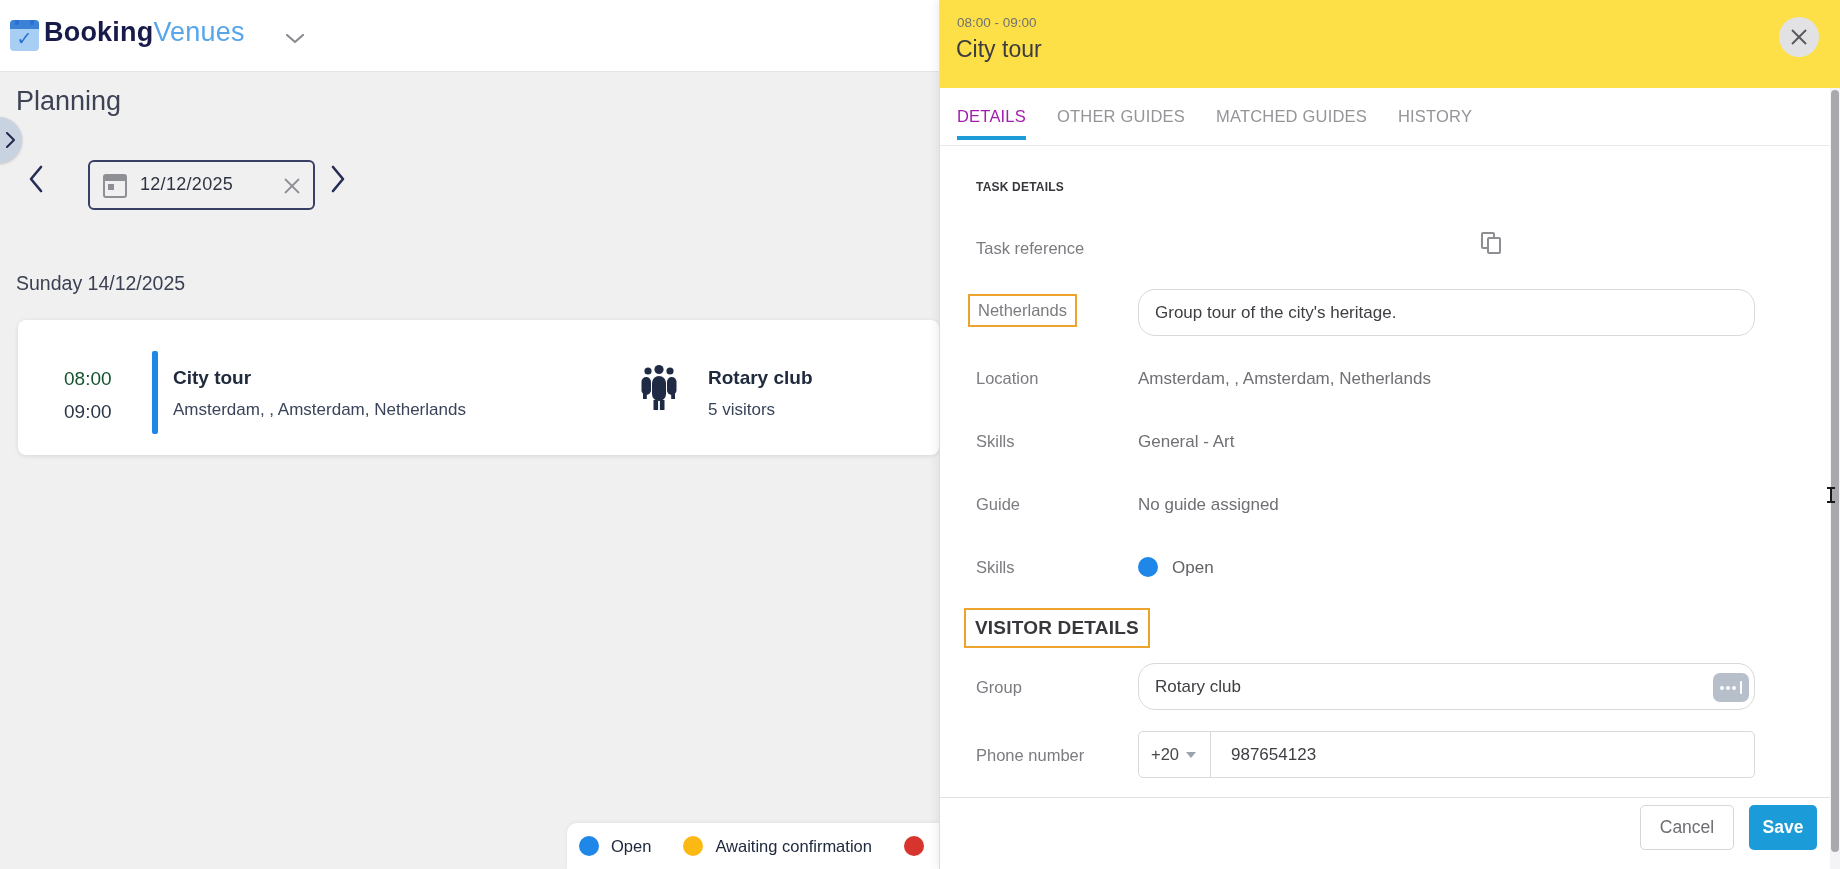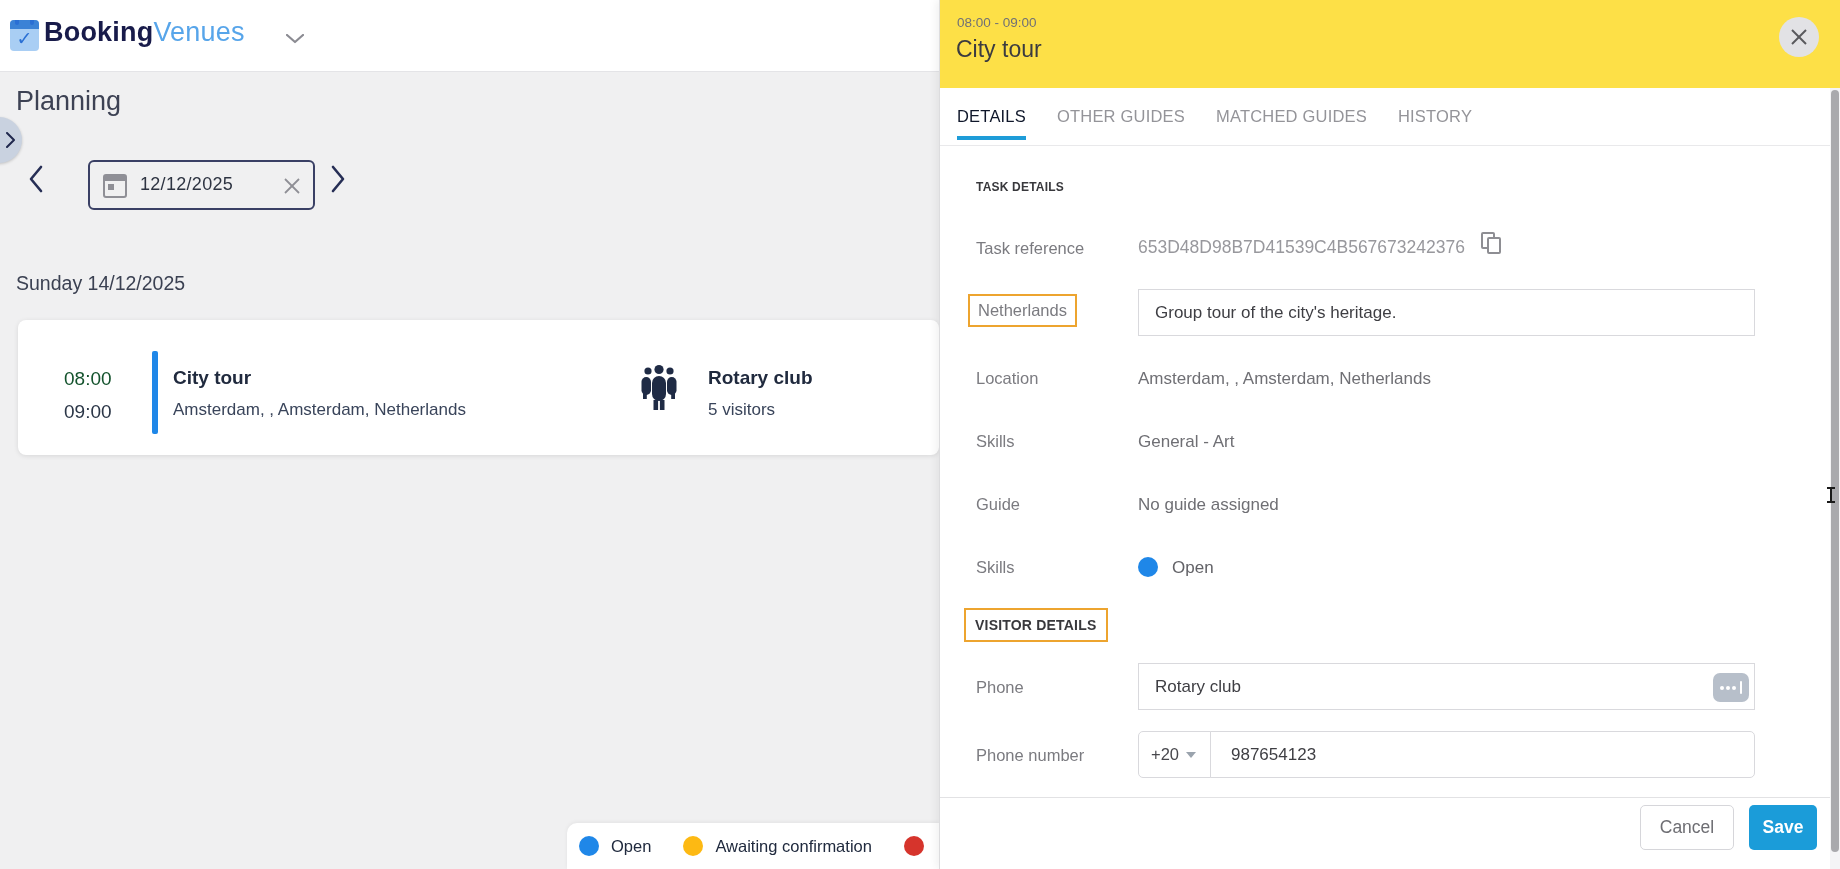--- a/index.html
+++ b/index.html
@@ -56,32 +56,32 @@
 
   
   .panel { position:absolute; left:939px; top:0; width:901px; height:869px; background:#fff; border-left:1px solid #dcdcde; box-shadow:-3px 0 8px rgba(0,0,0,.06); z-index:10; }
   .panel-header { position:absolute; left:0; top:0; width:100%; height:88px; background:#fde047; }
   .ph-time { position:absolute; left:17px; top:15px; font-size:13.5px; color:#707076; }
   .ph-title { position:absolute; left:16px; top:36px; font-size:23px; color:#3b3b40; }
   .ph-close { position:absolute; right:21px; top:17px; width:40px; height:40px; border-radius:50%; background:#e2e2e5; display:flex; align-items:center; justify-content:center; cursor:pointer; }
 
   .tabs { position:absolute; left:0; top:88px; width:100%; height:58px; background:#fff; border-bottom:1px solid #e9e9eb; display:flex; align-items:center; padding-left:17px; gap:31px; }
   .tab { position:relative; height:58px; display:flex; align-items:center; font-size:16.5px; letter-spacing:0.2px; font-weight:500; color:#949499; cursor:pointer; }
-  .tab.active { color:#0f172a; }
+  .tab.active { color:#a21caf; }
   .tab.active::after { content:""; position:absolute; left:0; right:0; bottom:6px; height:4px; background:#1e9cd8; }
 
   .section-title { position:absolute; font-size:12px; font-weight:700; letter-spacing:0.2px; color:#38383c; }
   .row-label { position:absolute; left:36px; font-size:16.5px; color:#7b7b80; }
   .row-value { position:absolute; left:198px; font-size:17px; color:#6f6f74; }
 
   .hl-box { outline:2px solid #eda42f; outline-offset:0; }
   .desc-label { position:absolute; left:30px; top:296px; padding:5px 8px; font-size:16.5px; color:#7b7b80; }
-  .vd-title { position:absolute; left:26px; top:610px; padding:7px 9px; font-size:14px; font-weight:700; letter-spacing:0.2px; color:#38383c; }
-
-  .text-input { position:absolute; left:198px; width:617px; height:47px; border:1px solid #d9d9dd; border-radius:0; background:#fff; padding:0 44px 0 16px; font-size:17px; color:#3e3e43; font-family:"Liberation Sans","DejaVu Sans",sans-serif; outline:none; }
+  .vd-title { position:absolute; left:26px; top:610px; padding:7px 9px; font-size:19px; font-weight:700; letter-spacing:0.2px; color:#38383c; }
+
+  .text-input { position:absolute; left:198px; width:617px; height:47px; border:1px solid #d9d9dd; border-radius:17px; background:#fff; padding:0 44px 0 16px; font-size:17px; color:#3e3e43; font-family:"Liberation Sans","DejaVu Sans",sans-serif; outline:none; }
   .copy-icon { position:absolute; left:541px; top:232px; width:24px; height:26px; cursor:pointer; }
   .copy-icon .back { position:absolute; left:0; top:0; width:14px; height:17px; border:2px solid #8e8e93; border-radius:2px; }
   .copy-icon .front { position:absolute; left:6px; top:5px; width:14px; height:17px; border:2px solid #8e8e93; border-radius:2px; background:#fff; }
 
   .status-dot { position:absolute; left:198px; top:557px; width:20px; height:20px; border-radius:50%; background:#1f87e8; }
   .status-text { position:absolute; left:232px; top:558px; font-size:17px; color:#626267; }
 
   .name-icon { position:absolute; left:773px; top:673px; width:36px; height:29px; background:#b7bfca; border-radius:7px; display:flex; align-items:center; justify-content:center; gap:2px; cursor:pointer; }
   .name-icon i { width:4px; height:4px; border-radius:50%; background:#fff; }
   .name-icon .bar { width:2px; height:13px; border-radius:1px; background:#fff; margin-left:2px; }
@@ -210,21 +210,20 @@
     <div class="tabs">
       <div class="tab active">DETAILS</div>
       <div class="tab">OTHER GUIDES</div>
       <div class="tab">MATCHED GUIDES</div>
       <div class="tab">HISTORY</div>
     </div>
 
     <div class="section-title" style="left:36px; top:180px;">TASK DETAILS</div>
 
     <div class="row-label" style="top:239px;">Task reference</div>
-    <div class="row-value" style="top:237px; font-size:17.5px; color:#98989d;">653D48D98B7D41539C4B567673242376</div>
     <div class="copy-icon">
         <span class="back"></span>
         <span class="front"></span>
       </div>
 
     <div class="desc-label hl-box">Netherlands</div>
     <input class="text-input" style="top: 289px;" value="Group tour of the city's heritage.">
 
     <div class="row-label" style="top:369px;">Location</div>
     <div class="row-value" style="top:369px;">Amsterdam, , Amsterdam, Netherlands</div>
@@ -234,21 +233,21 @@
 
     <div class="row-label" style="top:495px;">Guide</div>
     <div class="row-value" style="top:495px;">No guide assigned</div>
 
     <div class="row-label" style="top:558px;">Skills</div>
     <div class="status-dot"></div>
     <div class="status-text">Open</div>
 
     <div class="vd-title hl-box">VISITOR DETAILS</div>
 
-    <div class="row-label" style="top:678px;">Phone</div>
+    <div class="row-label" style="top:678px;">Group</div>
     <input class="text-input" style="top: 663px;" value="Rotary club">
     <div class="name-icon">
         <i></i>
         <i></i>
         <i></i>
         <span class="bar"></span>
       </div>
 
     <div class="row-label" style="top:746px;">Phone number</div>
     <div class="phone-select">

